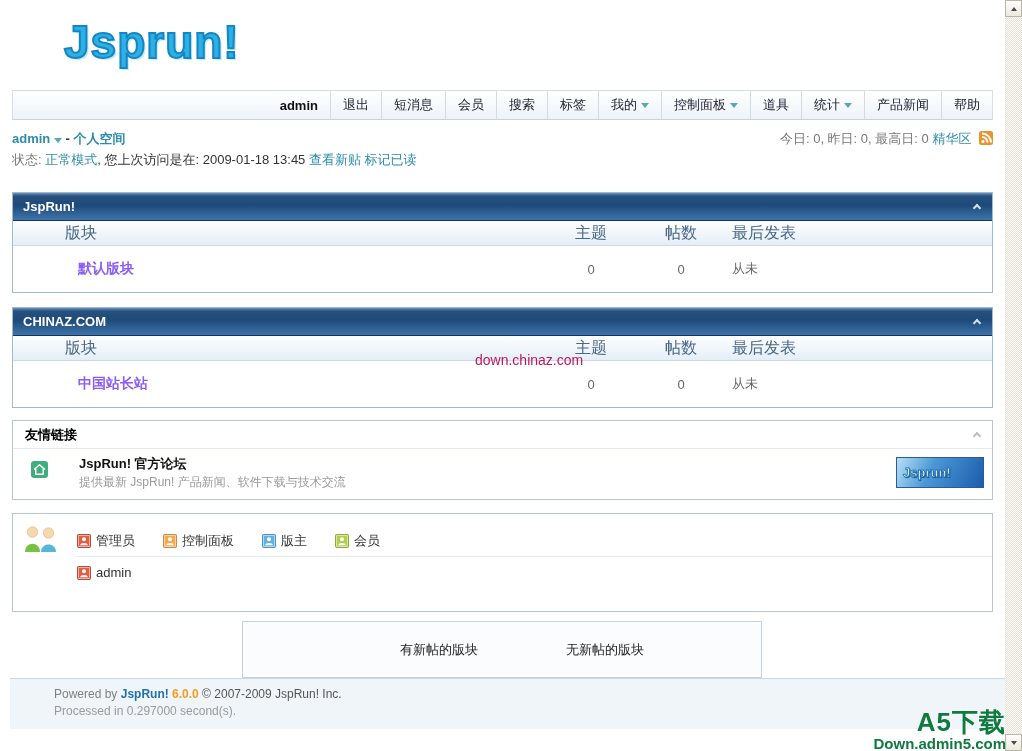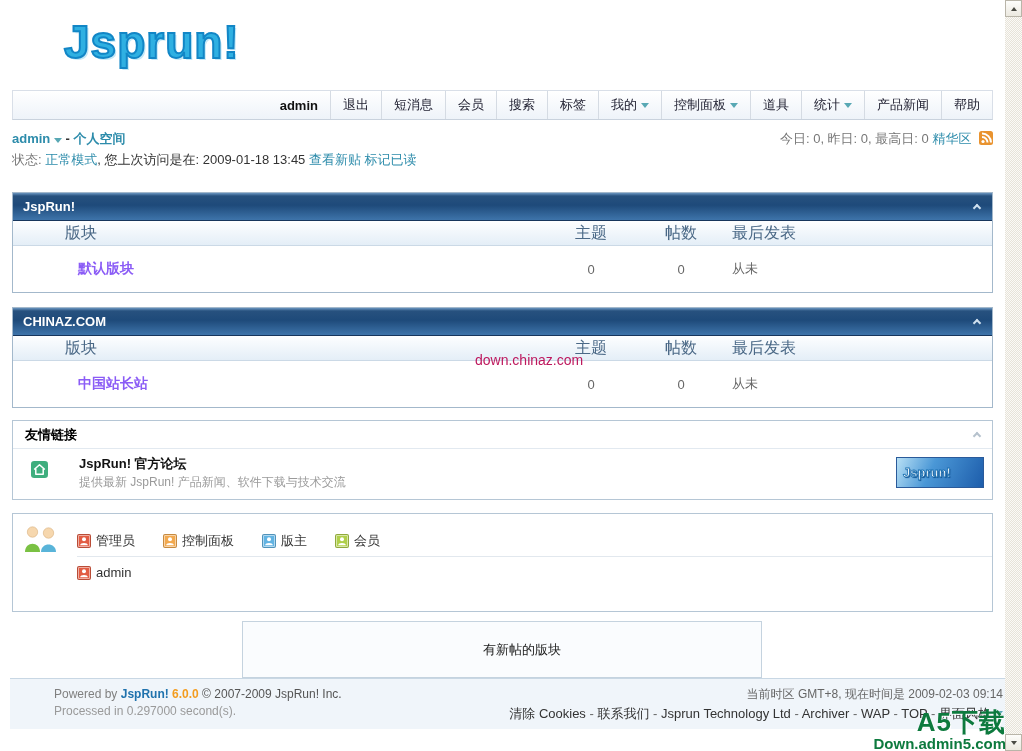--- a/index.html
+++ b/index.html
@@ -333,43 +333,43 @@
       </div>
     </div>
 
     <div class="legend">
       <span class="legend-item">
         <svg class="flame-md flame-gold" viewBox="0 0 30 42">
             <use href="#flame-shape"></use>
           </svg>
         <span>有新帖的版块</span>
       </span>
+      <span class="legend-item">
+        <svg class="flame-md flame-gray" viewBox="0 0 30 42">
+            <use href="#flame-shape"></use>
+          </svg>
+        <span>无新帖的版块</span>
+      </span>
     </div>
 
   </div>
 
   <div class="footer">
     <svg class="ft-flame flame-red" viewBox="0 0 30 42">
         <use href="#flame-shape"></use>
       </svg>
     <div class="ft-left">
       <div>
         <span>Powered by</span>
         <span class="brand">JspRun!</span>
         <span class="ver">6.0.0</span>
         <span class="copyr">© 2007-2009 JspRun! Inc.</span>
       </div>
       <div class="proc">Processed in 0.297000 second(s).</div>
     </div>
-    <div class="ft-right">
-      <div>当前时区  GMT+8, 现在时间是  2009-02-03 09:14</div>
-      <div class="flinks">
-        <span>清除 Cookies</span><span>联系我们</span><span>Jsprun Technology Ltd</span><span>Archiver</span><span>WAP</span><span>TOP</span><span>界面风格</span><i class="caret ft-caret"></i>
-      </div>
-    </div>
   </div>
 
   <div class="wm-a5">
     <div class="t1">A5下载</div>
     <div class="t2">Down.admin5.com</div>
   </div>
 
   <div class="sbar">
     <div class="sbtn up">
         <i class="tri-up"></i>

